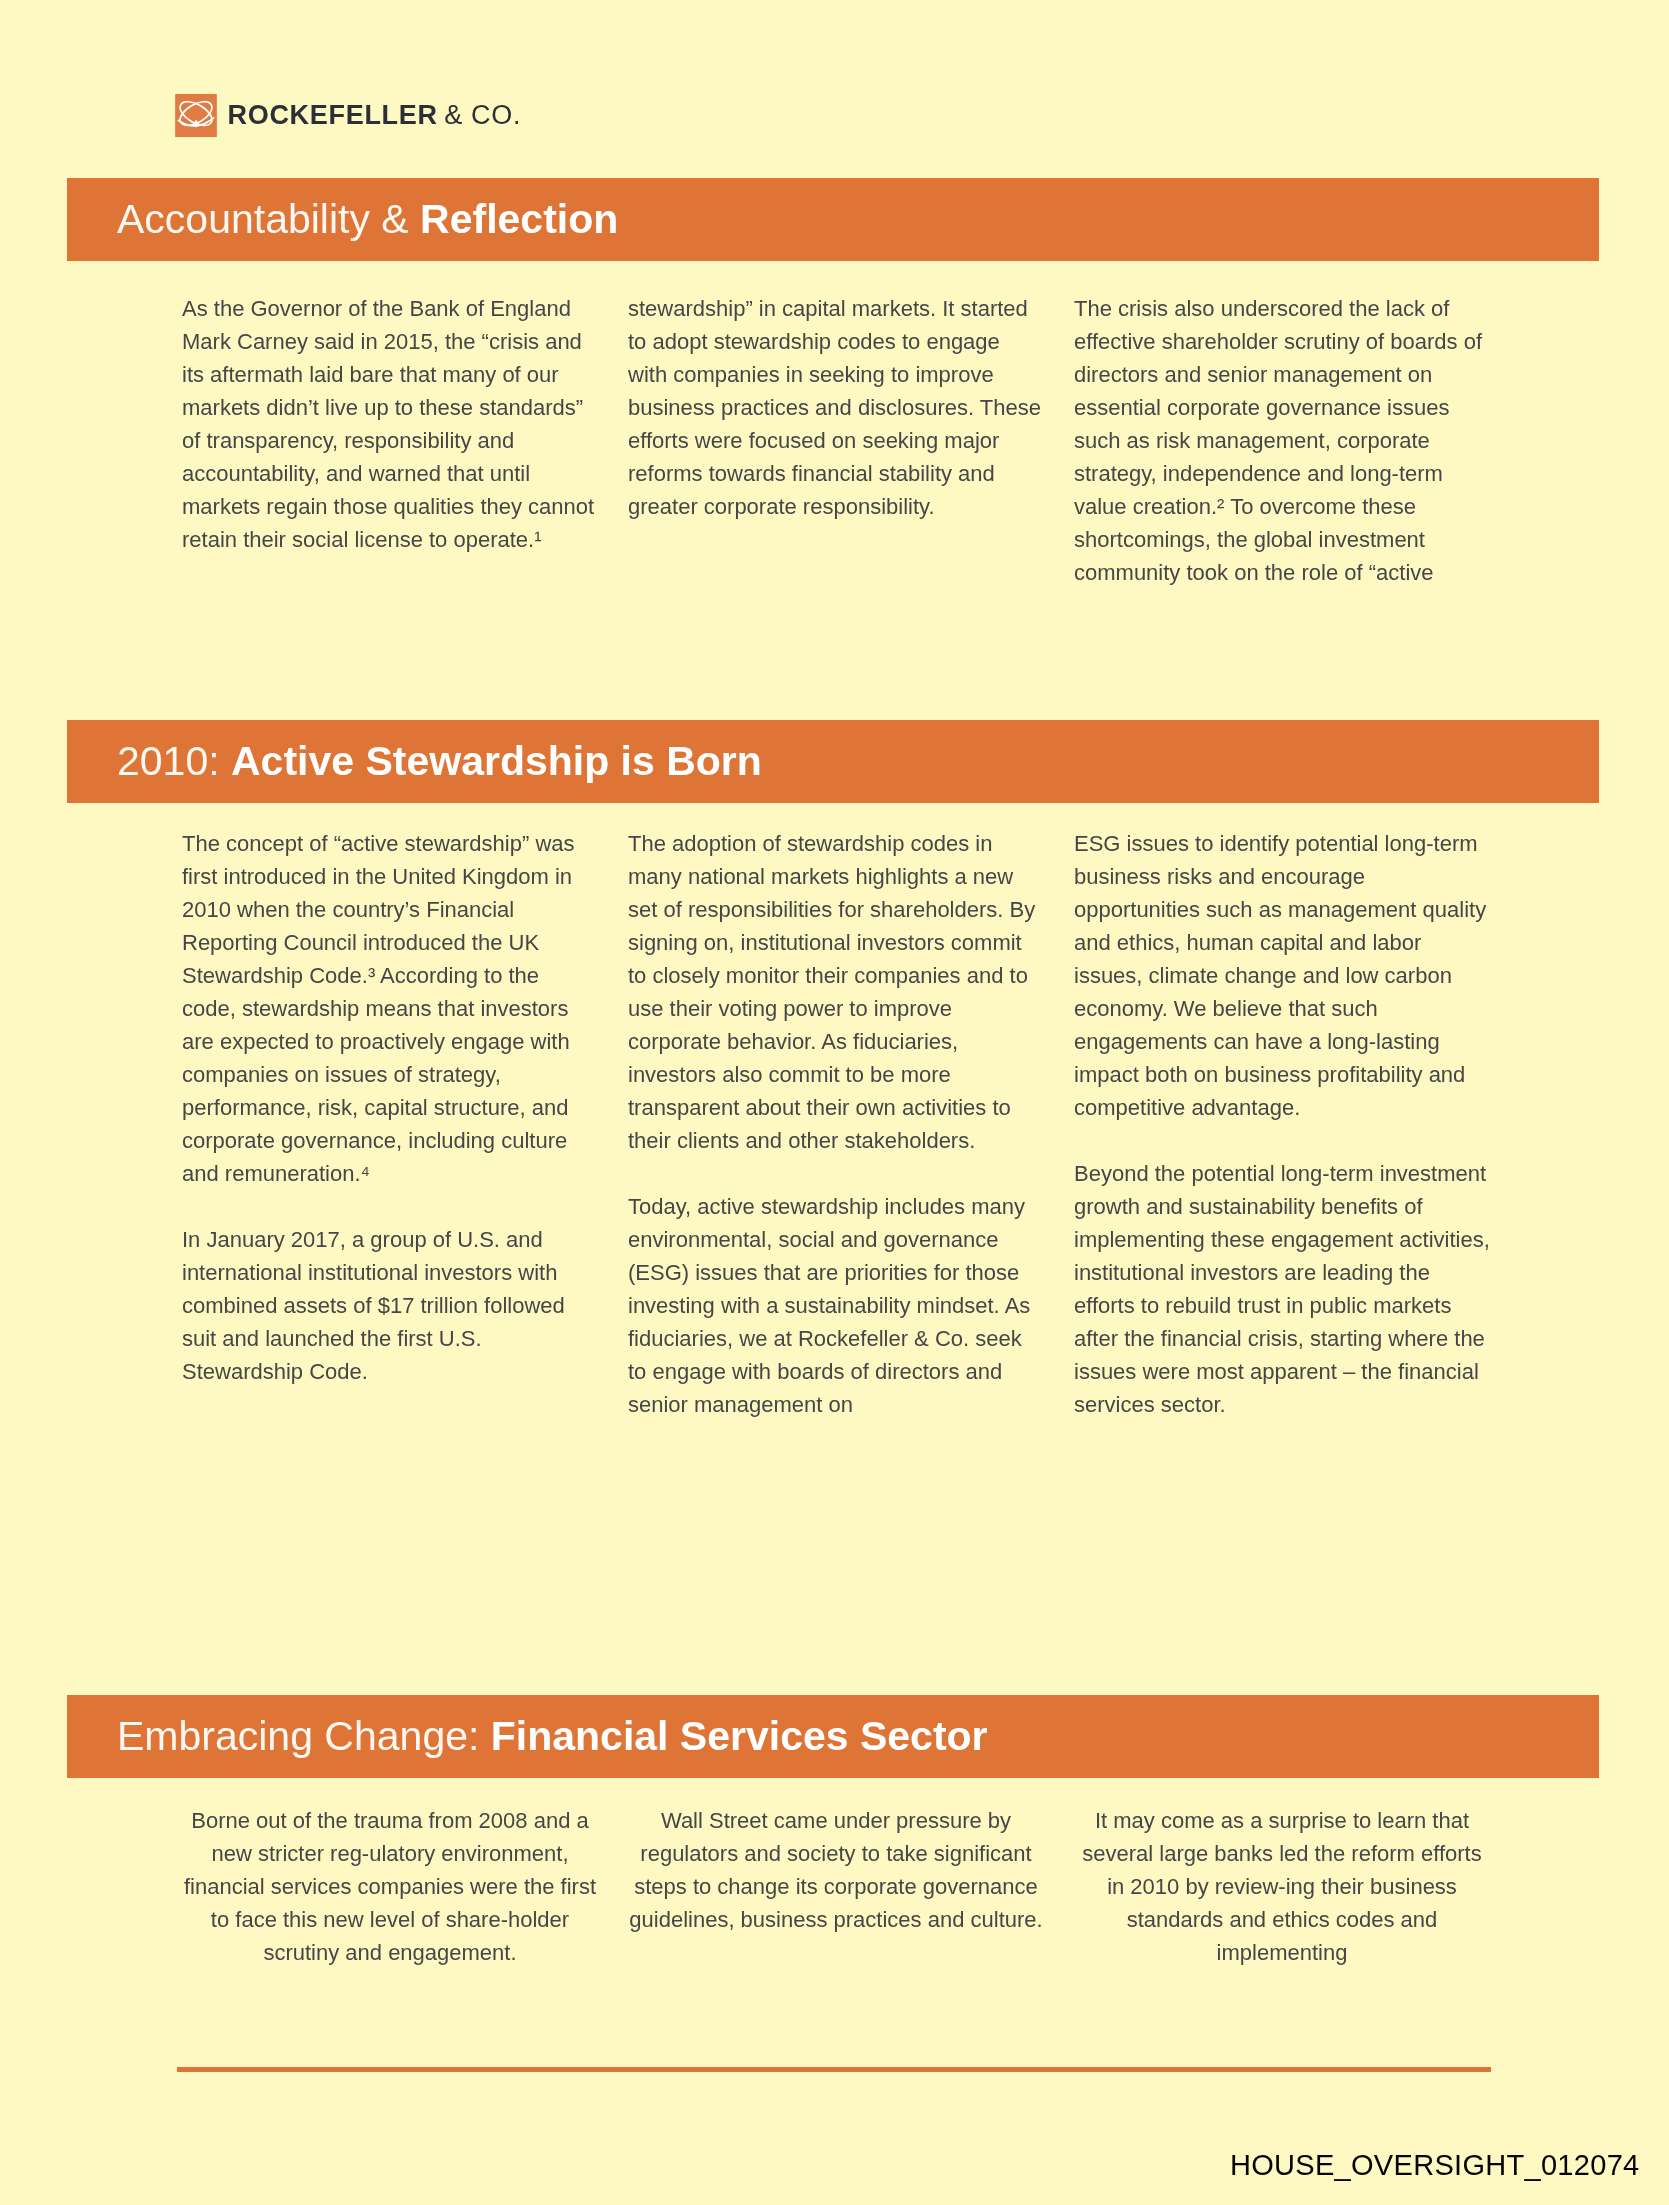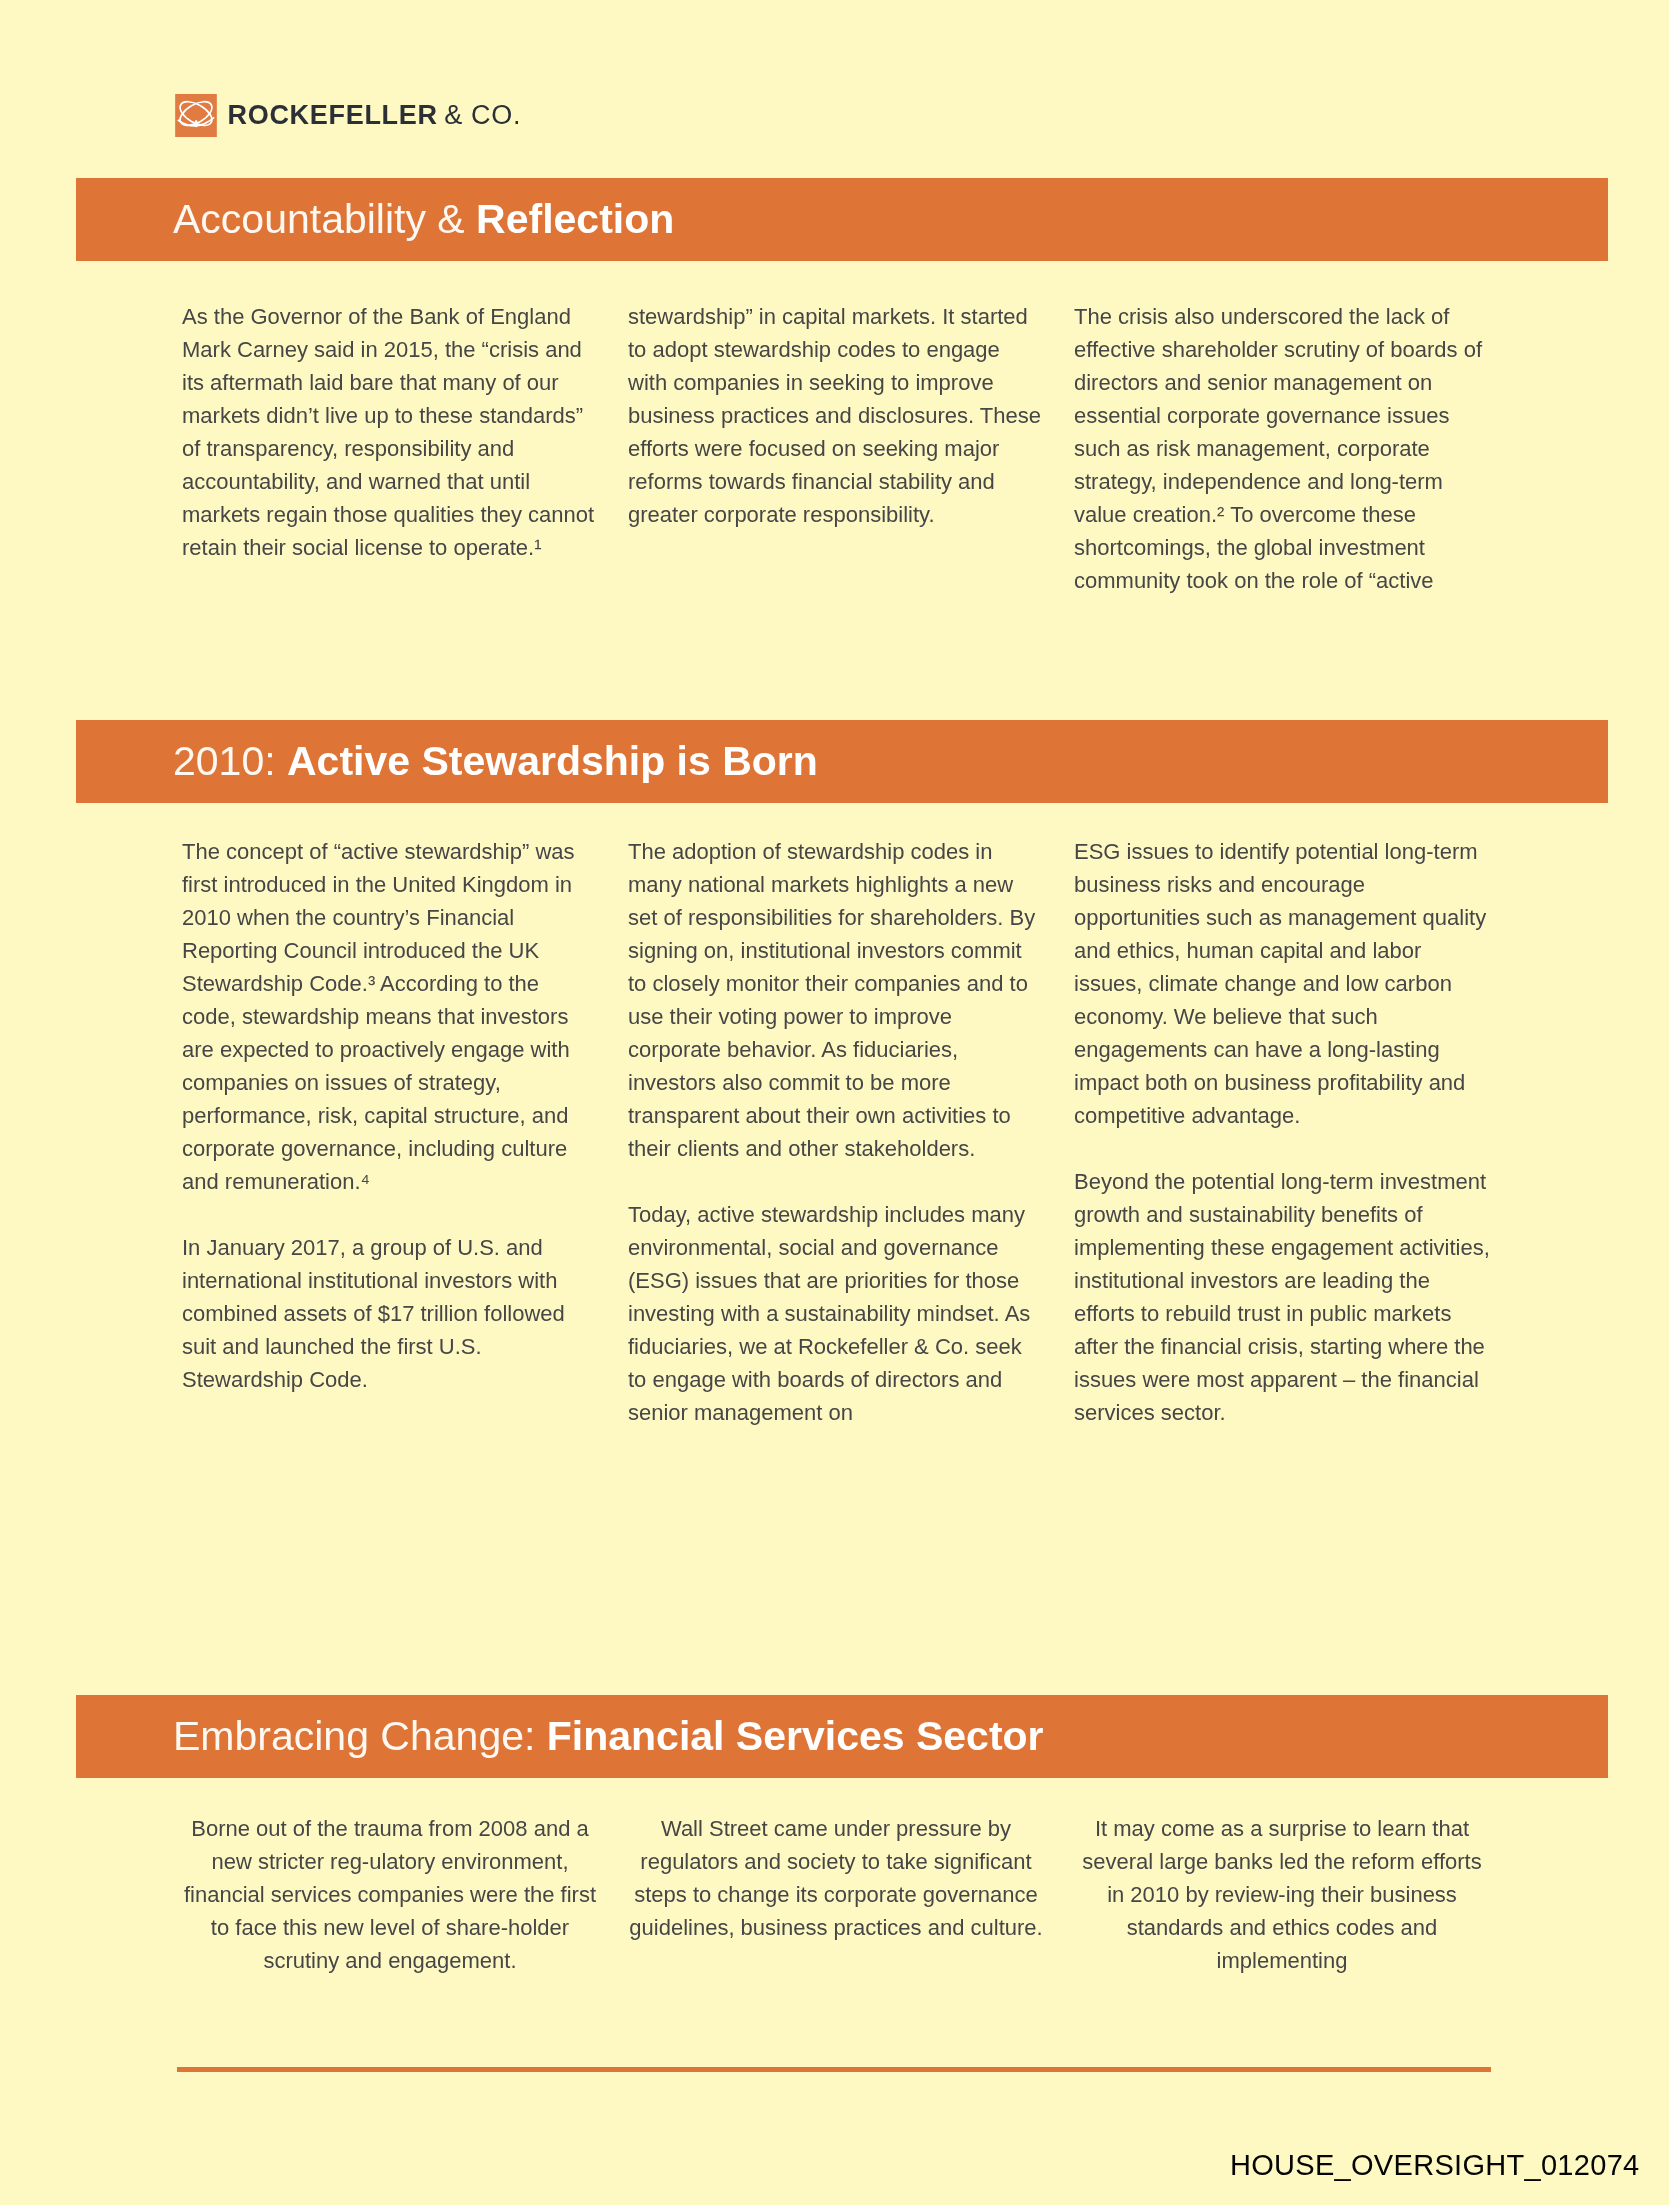--- a/index.html
+++ b/index.html
@@ -9,41 +9,41 @@
     font-family:"Liberation Sans","DejaVu Sans",sans-serif;
   }
   
   .logo-row { position:absolute; left:175px; top:94px; display:flex; align-items:center; }
   .logo-icon { width:42px; height:43px; display:block; }
   .logo-text { font-size:27px; color:#2b2f36; letter-spacing:0.7px; margin-left:10.5px; white-space:nowrap; }
   .logo-bold { font-weight:700; }
   .logo-rest { font-weight:400; margin-left:6.5px; }
   
   .band {
-    position:absolute; left:76px; width:1532px; height:83px;
+    position:absolute; left:67px; width:1532px; height:83px;
     background:#de7536; color:#ffffff;
-    font-size:41px; line-height:83px; padding-left:97px;
+    font-size:41px; line-height:83px; padding-left:50px;
     box-sizing:border-box; white-space:nowrap;
   }
   .band-light { font-weight:400; color:#fdf8f2; }
   .band-bold  { font-weight:700; }
   .band-1 { top:178px; }
   .band-2 { top:720px; }
   .band-3 { top:1695px; }
   
   .cols {
     position:absolute; left:182px; width:1307px;
     display:flex; gap:30px;
     color:#464646; font-size:22px; line-height:33px;
   }
   .cols-1 { top:292px; }
   .cols-2 { top:827px; }
   .cols-3 { top:1804px;text-align:center; }
   .col { width:416px; flex:0 0 416px; }
-  .col p { margin:8px 0 33px 0; }
+  .col p { margin:0 0 33px 0; }
   .col p:last-child { margin-bottom:0; }
   
   .rule { position:absolute; left:177px; top:2067px; width:1314px; height:4.6px; background:#de7536; }
   .footer {
     position:absolute; left:182px; top:2092px;
     font-size:21px; font-weight:700; letter-spacing:1.6px;
     color:#33363b; white-space:nowrap;
   }
   .pageno { margin-right:56px; }
   .f-orange { color:#d9732e; margin-left:9.2px; }

